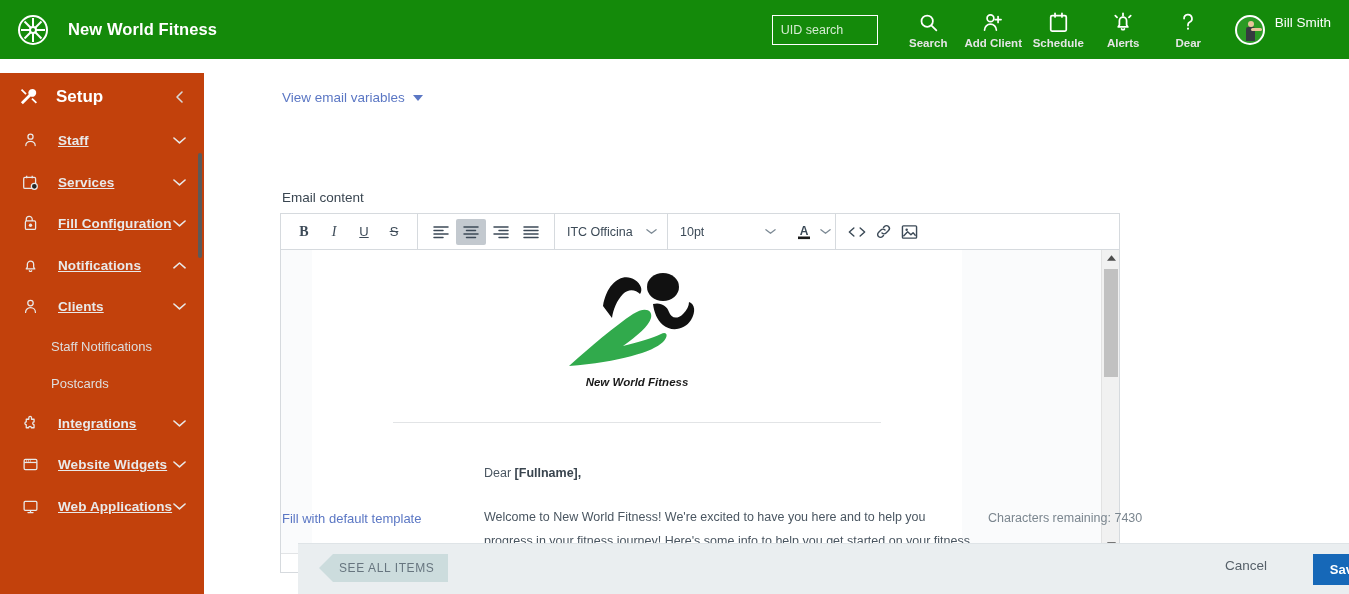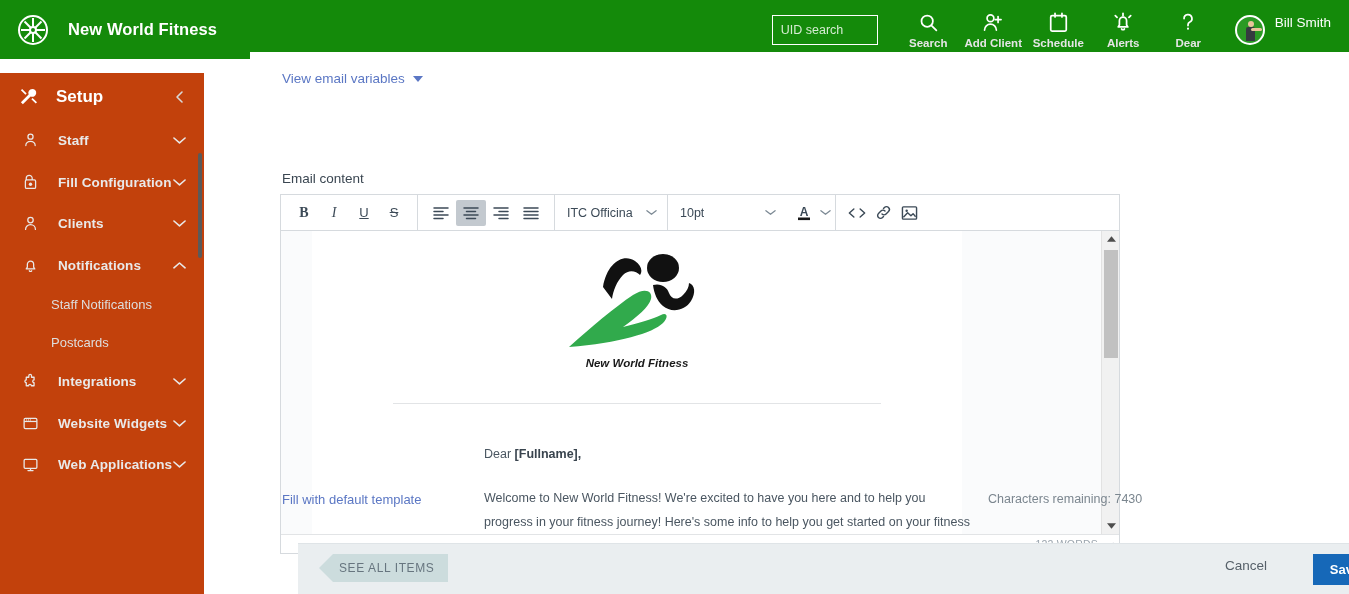--- a/index.html
+++ b/index.html
@@ -75,41 +75,41 @@
   #sidebar-head {
     height: 47px; display: flex; align-items: center;
     padding: 0 18px 0 20px; color: #fff;
   }
   #sidebar-head .setup-ico { width: 20px; display:flex; align-items:center; }
   #sidebar-head .setup-lbl { font-size: 17px; font-weight: bold; margin-left: 16px; }
   #sidebar-head .collapse { margin-left: auto; font-size: 15px; color:#d8d8d8; }
 
   .nav-row {
     height: 41.5px; display: flex; align-items: center;
-    padding: 0 18px 0 22px; color: #e9e9e9; cursor: pointer;
+    padding: 0 18px 0 22px; color: #e9e9e9; cursor: pointer; text-decoration: underline;
   }
   .nav-row .n-ico { width: 20px; display:flex; align-items:center; justify-content:flex-start; }
   .nav-row .n-lbl { font-size: 13.5px; font-weight: bold; margin-left: 16px; letter-spacing:.1px; }
   .nav-row .n-chev { margin-left: auto; }
 
   .sub-row {
     height: 37.5px; display: flex; align-items: center;
     padding-left: 51px; color: #dedede; font-size: 13px; cursor: pointer;
   }
   .sub-row.active { background: #121212; }
   .sub-row.active .s-lbl { color: #ffffff; }
 
   #sb-scroll {
     position:absolute; right:2px; top:80px; width:4px; height: 105px;
     background:#5a5a5a; border-radius:2px;
   }
 
   
   #main {
-    position: absolute; left: 250px; top: 52px;
+    position: absolute; left: 250px; top: 71px;
     width: 1099px; height: 492px; background: #fff;
   }
   #view-vars {
     position:absolute; left:32px; top:19px;
     color:#5b77c4; font-size:13.5px; cursor:pointer;
     display:flex; align-items:center;
   }
   #view-vars .caret {
     margin-left:8px; width:0;height:0;
     border-left:5px solid transparent; border-right:5px solid transparent;
@@ -346,63 +346,79 @@
       </svg>
     </span>
     <span class="n-lbl">Staff</span>
     <span class="n-chev">
       <svg class="svgi" width="13" height="9" viewBox="0 0 14 9" fill="none" stroke="#e9e9e9" stroke-width="1.7">
           <polyline points="1,1.8 7,7 13,1.8" stroke-linecap="round" stroke-linejoin="round"></polyline>
         </svg>
     </span>
   </div>
 
+  <div class="nav-row">
+    <span class="n-ico">
+      <svg class="svgi" width="17" height="17" viewBox="0 0 20 20" fill="none" stroke="#e9e9e9" stroke-width="1.5">
+        <rect x="2" y="4" width="14" height="13" rx="1.5"></rect>
+          <line x1="5.5" y1="2" x2="5.5" y2="5"></line>
+          <line x1="12" y1="2" x2="12" y2="5"></line>
+        <circle cx="14.5" cy="14.5" r="3.5" fill="#242424"></circle>
+      </svg>
+    </span>
+    <span class="n-lbl">Services</span>
+    <span class="n-chev">
+      <svg class="svgi" width="13" height="9" viewBox="0 0 14 9" fill="none" stroke="#e9e9e9" stroke-width="1.7">
+          <polyline points="1,1.8 7,7 13,1.8" stroke-linecap="round" stroke-linejoin="round"></polyline>
+        </svg>
+    </span>
+  </div>
 
   <div class="nav-row">
     <span class="n-ico">
       <svg class="svgi" width="17" height="17" viewBox="0 0 20 20" fill="none" stroke="#e9e9e9" stroke-width="1.5">
         <path d="M5 7V5a3.5 3.5 0 0 1 7 0v2"></path>
           <rect x="4" y="7" width="12" height="10" rx="1.5"></rect>
         <circle cx="10" cy="12" r="2" fill="#e9e9e9" stroke="none"></circle>
       </svg>
     </span>
     <span class="n-lbl">Fill Configuration</span>
     <span class="n-chev">
       <svg class="svgi" width="13" height="9" viewBox="0 0 14 9" fill="none" stroke="#e9e9e9" stroke-width="1.7">
           <polyline points="1,1.8 7,7 13,1.8" stroke-linecap="round" stroke-linejoin="round"></polyline>
         </svg>
     </span>
   </div>
 
   <div class="nav-row">
     <span class="n-ico">
       <svg class="svgi" width="17" height="17" viewBox="0 0 20 20" fill="none" stroke="#e9e9e9" stroke-width="1.5">
+        <path d="M5 14h10l-1.3-2V8.6a3.7 3.7 0 0 0-7.4 0V12z" stroke-linejoin="round"></path>
+        <path d="M8.6 16.2a1.7 1.7 0 0 0 2.8 0" stroke-linecap="round"></path>
+      </svg>
+    </span>
+    <span class="n-lbl">Notifications</span>
+    <span class="n-chev">
+      <svg class="svgi" width="13" height="9" viewBox="0 0 14 9" fill="none" stroke="#e9e9e9" stroke-width="1.7">
+          <polyline points="1,7 7,1.8 13,7" stroke-linecap="round" stroke-linejoin="round"></polyline>
+        </svg>
+    </span>
+  </div>
+
+  <div class="nav-row">
+    <span class="n-ico">
+      <svg class="svgi" width="17" height="17" viewBox="0 0 20 20" fill="none" stroke="#e9e9e9" stroke-width="1.5">
         <circle cx="10" cy="6" r="3.2"></circle>
           <path d="M4.2 17c0-3.2 2.6-5.6 5.8-5.6s5.8 2.4 5.8 5.6" stroke-linecap="round"></path>
       </svg>
     </span>
     <span class="n-lbl">Clients</span>
     <span class="n-chev">
       <svg class="svgi" width="13" height="9" viewBox="0 0 14 9" fill="none" stroke="#e9e9e9" stroke-width="1.7">
           <polyline points="1,1.8 7,7 13,1.8" stroke-linecap="round" stroke-linejoin="round"></polyline>
-        </svg>
-    </span>
-  </div>
-
-  <div class="nav-row">
-    <span class="n-ico">
-      <svg class="svgi" width="17" height="17" viewBox="0 0 20 20" fill="none" stroke="#e9e9e9" stroke-width="1.5">
-        <path d="M5 14h10l-1.3-2V8.6a3.7 3.7 0 0 0-7.4 0V12z" stroke-linejoin="round"></path>
-        <path d="M8.6 16.2a1.7 1.7 0 0 0 2.8 0" stroke-linecap="round"></path>
-      </svg>
-    </span>
-    <span class="n-lbl">Notifications</span>
-    <span class="n-chev">
-      <svg class="svgi" width="13" height="9" viewBox="0 0 14 9" fill="none" stroke="#e9e9e9" stroke-width="1.7">
-          <polyline points="1,7 7,1.8 13,7" stroke-linecap="round" stroke-linejoin="round"></polyline>
         </svg>
     </span>
   </div>
 
   <div class="sub-row">
     <span class="s-lbl">Staff Notifications</span>
   </div>
   <div class="sub-row">
     <span class="s-lbl">Postcards</span>
   </div>

